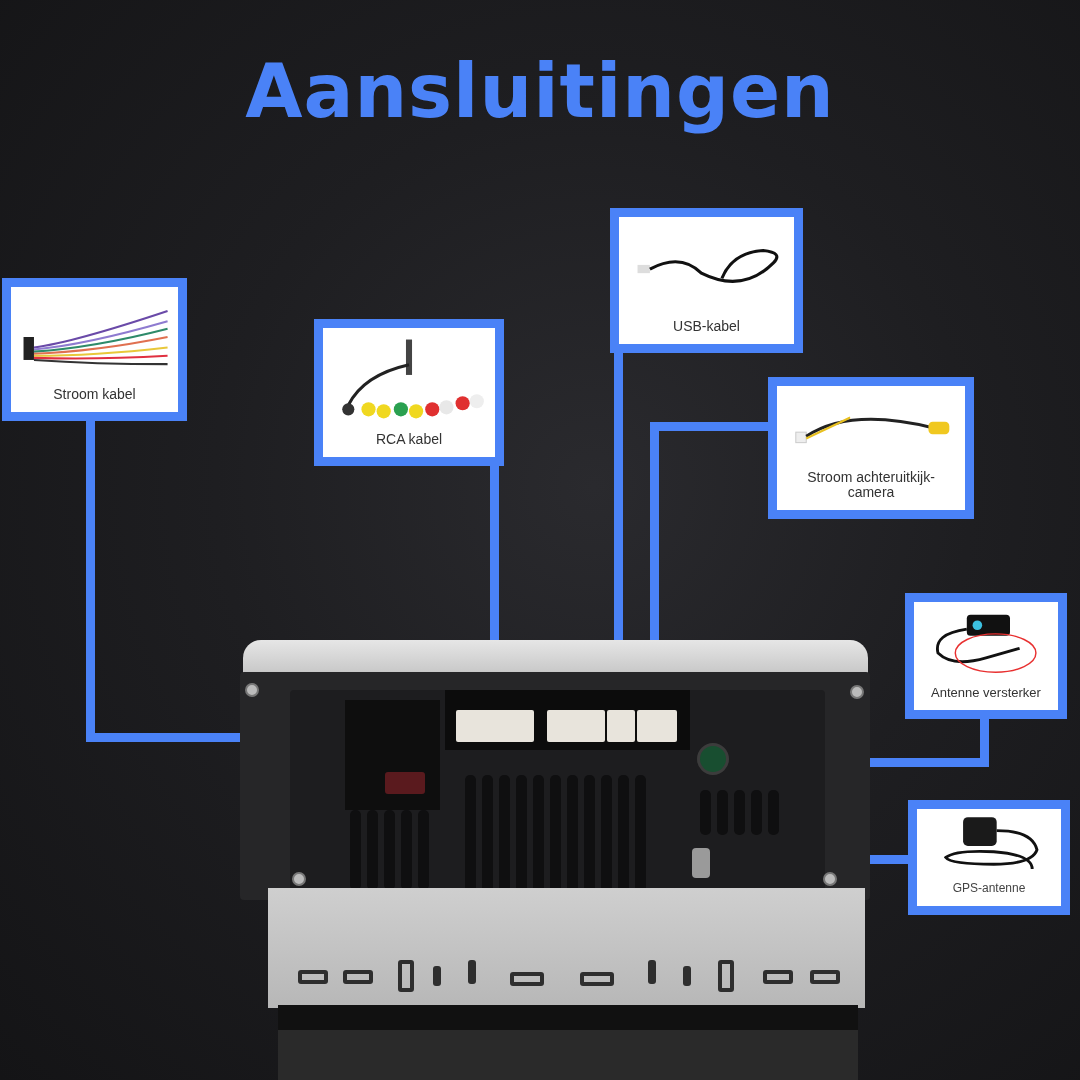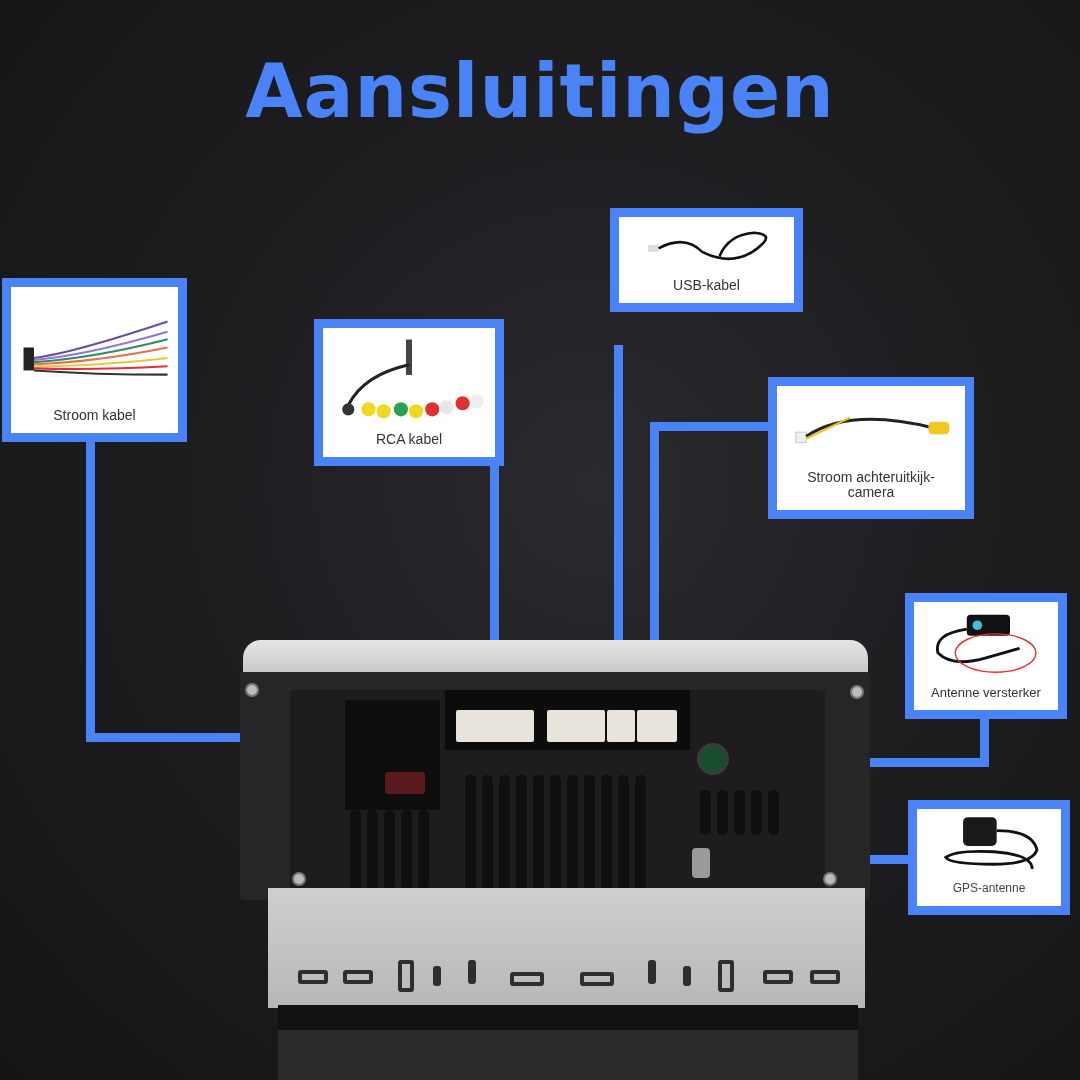--- a/index.html
+++ b/index.html
@@ -137,21 +137,21 @@
   <div class="slot" style="left:312px;top:84px;width:34px;height:14px;"></div>
   <div class="slot" style="left:380px;top:72px;width:6px;height:24px;"></div>
   <div class="slot" style="left:415px;top:78px;width:6px;height:20px;"></div>
   <div class="slot" style="left:450px;top:72px;width:16px;height:32px;"></div>
   <div class="slot" style="left:495px;top:82px;width:30px;height:14px;"></div>
   <div class="slot" style="left:542px;top:82px;width:30px;height:14px;"></div>
 </div>
 <div class="chassis-bottom"></div>
 <div class="stand"></div>
 
-<div class="card" style="left:2px;top:278px;width:185px;height:164px;">
+<div class="card" style="left:2px;top:278px;width:185px;height:143px;">
   <svg viewBox="0 0 160 80">
     <rect x="12" y="40" width="10" height="22" fill="#222"></rect>
     <path d="M22 50 Q60 45 150 15" stroke="#6a4aa8" stroke-width="2" fill="none"></path>
     <path d="M22 52 Q70 48 150 25" stroke="#8e7bd0" stroke-width="2" fill="none"></path>
     <path d="M22 54 Q80 50 150 32" stroke="#2e8a6a" stroke-width="2" fill="none"></path>
     <path d="M22 56 Q80 54 150 40" stroke="#e07050" stroke-width="2" fill="none"></path>
     <path d="M22 58 Q80 58 150 50" stroke="#e8c83a" stroke-width="2" fill="none"></path>
     <path d="M22 60 Q80 62 150 58" stroke="#e03040" stroke-width="2" fill="none"></path>
     <path d="M22 62 Q80 66 150 66" stroke="#333" stroke-width="2" fill="none"></path>
   </svg>
@@ -168,21 +168,21 @@
     <circle cx="77" cy="74" r="7" fill="#2aa050"></circle>
       <circle cx="92" cy="76" r="7" fill="#f0d820"></circle>
     <circle cx="108" cy="74" r="7" fill="#e03030"></circle>
       <circle cx="122" cy="72" r="7" fill="#e8e8e8"></circle>
     <circle cx="138" cy="68" r="7" fill="#e03030"></circle>
       <circle cx="152" cy="66" r="7" fill="#eee"></circle>
   </svg>
   <div class="label">RCA kabel</div>
 </div>
 
-<div class="card" style="left:610px;top:208px;width:193px;height:104px;">
+<div class="card" style="left:610px;top:208px;width:193px;height:145px;">
   <svg viewBox="0 0 170 70">
     <rect x="18" y="32" width="12" height="8" fill="#ddd"></rect>
     <path d="M30 36 Q60 20 80 40 Q120 60 150 30 Q160 20 140 18 Q110 20 100 45" stroke="#111" stroke-width="3" fill="none"></path>
   </svg>
   <div class="label">USB-kabel</div>
 </div>
 
 <div class="card" style="left:768px;top:377px;width:206px;height:142px;">
   <svg viewBox="0 0 180 60">
     <rect x="18" y="34" width="10" height="10" fill="#eee" stroke="#ccc"></rect>

